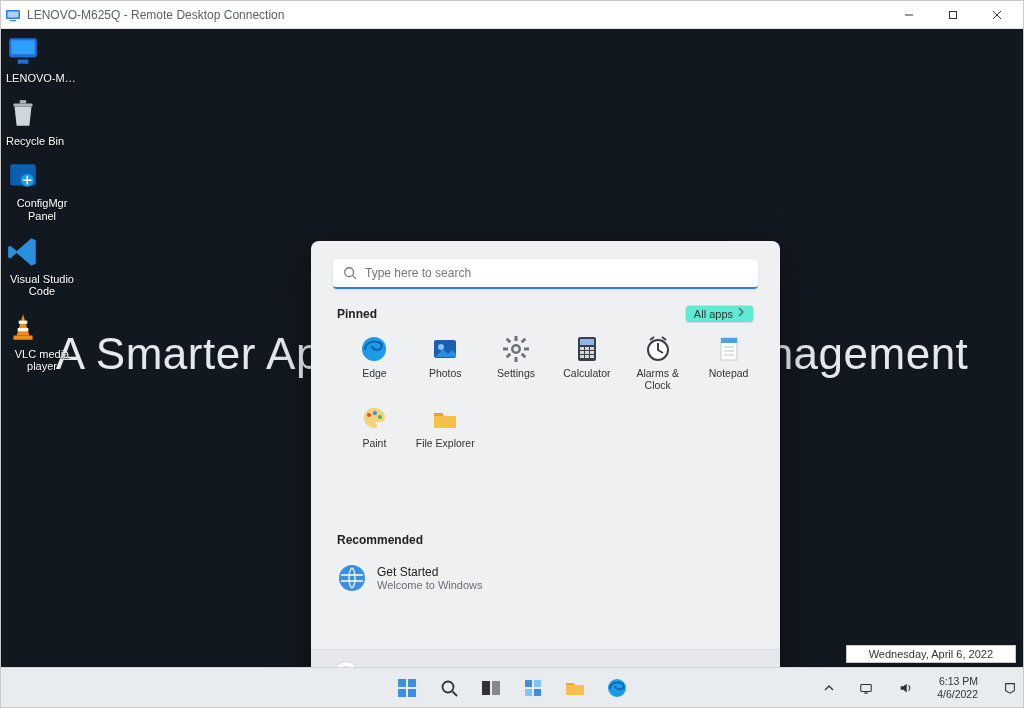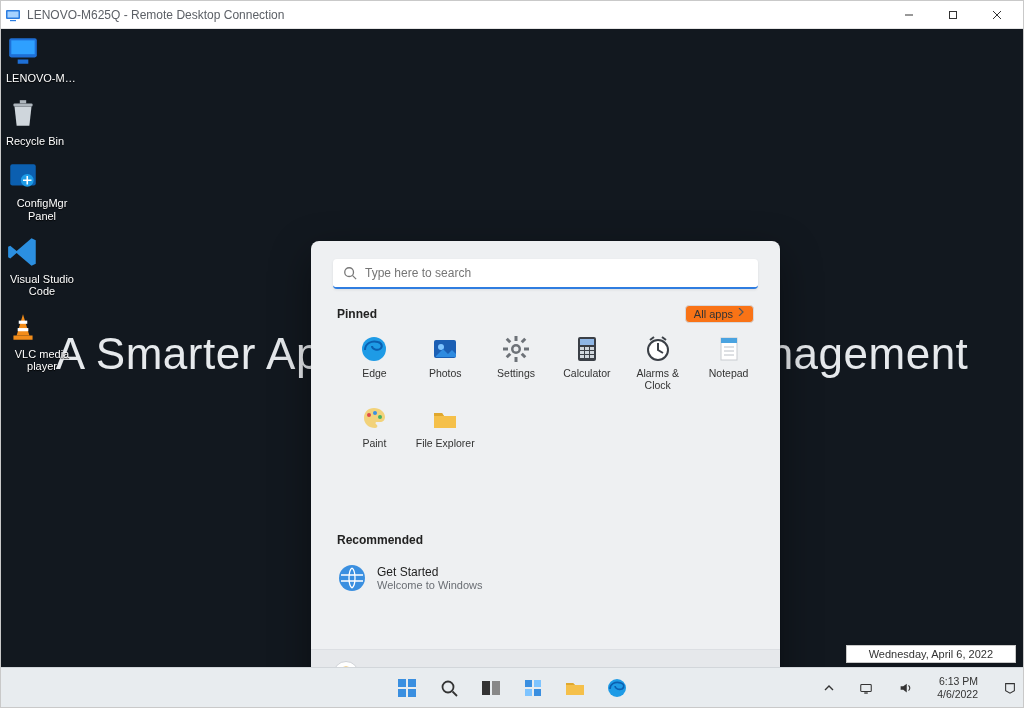--- a/index.html
+++ b/index.html
@@ -47,21 +47,21 @@
   }
   .search-box svg { width: 14px; height: 14px; color: #777; margin-right: 8px; flex: none; }
   .search-box input {
     border: none; outline: none; width: 100%; font-size: 12px; color: #333; background: transparent;
   }
   .section-head {
     display: flex; align-items: center; justify-content: space-between;
     padding: 6px 26px 4px; font-size: 12px; color: #222; font-weight: 600;
   }
   .allapps-btn {
-    font-size: 11px; font-weight: 400; background: #f97316; border: 1px solid #d6d8db; border-radius: 4px;
+    font-size: 11px; font-weight: 400; background: #5eead4; border: 1px solid #d6d8db; border-radius: 4px;
     padding: 2px 8px; display: flex; align-items: flex-start; gap: 4px; color: #333; cursor: pointer;
   }
   .allapps-btn svg { width: 8px; height: 8px; }
 
   .pinned-grid {
     padding: 4px 16px 0; display: grid; grid-template-columns: repeat(6, 1fr); row-gap: 8px; margin-left: 12px;
   }
   .pin {
     display: flex; flex-direction: column; align-items: center; justify-content: flex-start;
     height: 62px; border-radius: 4px; cursor: pointer; padding-top: 4px;

